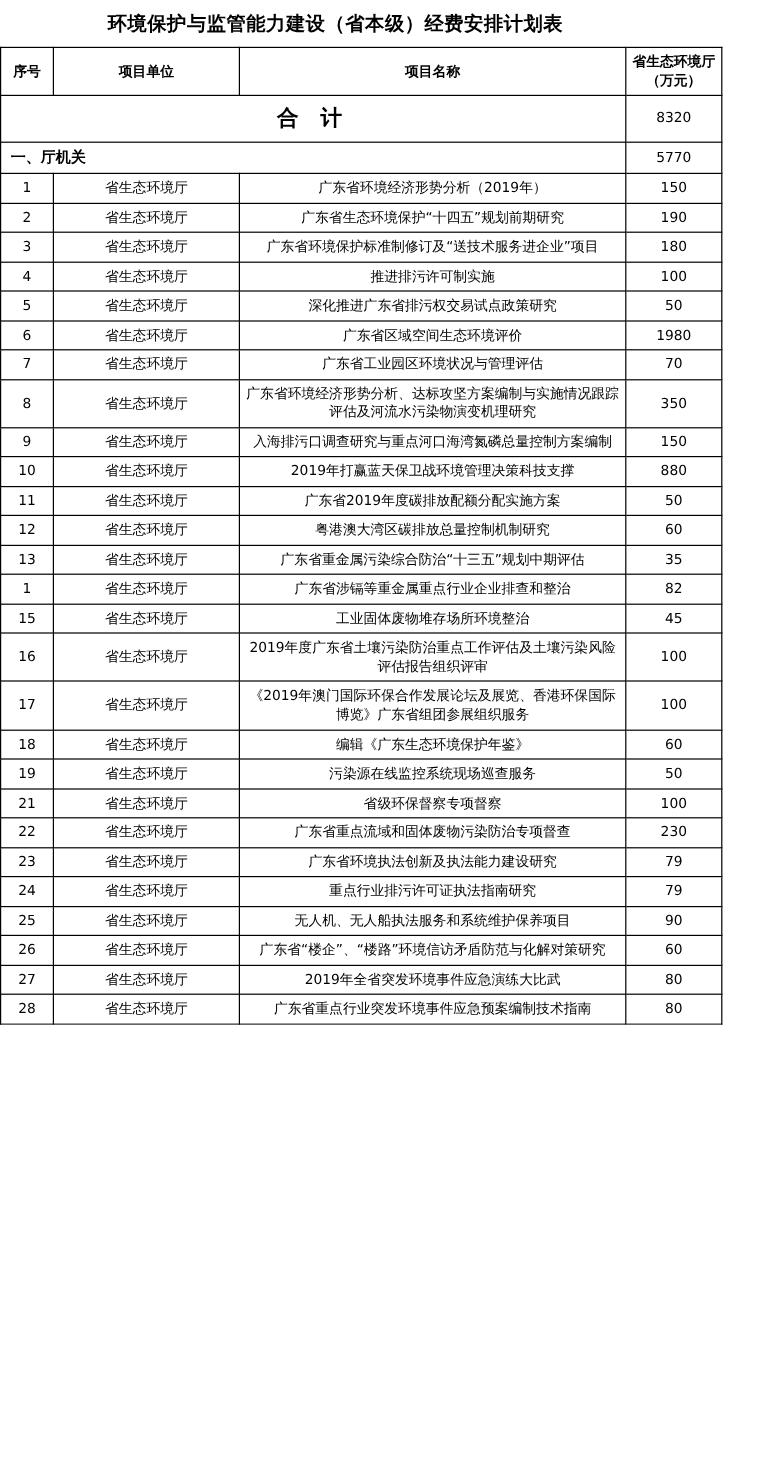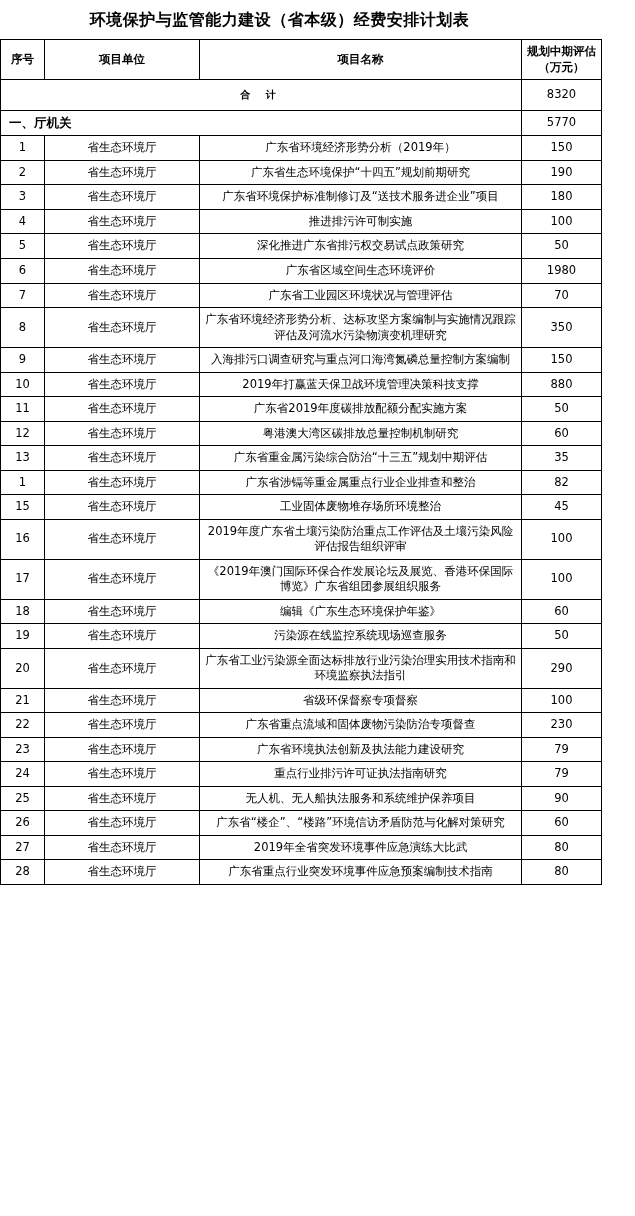--- a/index.html
+++ b/index.html
@@ -45,21 +45,21 @@
     font-size: 12.5px;
     padding: 8px 3px;
   }
   col.c-seq { width: 44px; }
   col.c-unit { width: 155px; }
   col.c-name { width: 322px; }
   col.c-amt { width: 80px; }
 
   tr.total-row td {
     font-weight: bold;
-    font-size: 10px;
+    font-size: 18px;
     letter-spacing: 6px;
     padding: 7px 3px;
   }
   tr.total-row td.amt {
     letter-spacing: 0;
     font-weight: normal;
     font-size: 11.5px;
   }
   tr.section-row td.section-label {
     text-align: left;
@@ -91,21 +91,21 @@
       <col class="c-seq">
       <col class="c-unit">
       <col class="c-name">
       <col class="c-amt">
     </colgroup>
     <thead>
       <tr>
         <th>序号</th>
         <th>项目单位</th>
         <th>项目名称</th>
-        <th>规划中期评估（万元）</th>
+        <th>省生态环境厅（万元）</th>
       </tr>
     </thead>
     <tbody>
       <tr class="total-row">
         <td colspan="3">合  计</td>
         <td class="amt">8320</td>
       </tr>
       <tr class="section-row">
         <td colspan="3" class="section-label">一、厅机关</td>
         <td class="amt">5770</td>
@@ -218,26 +218,20 @@
           <td class="name">编辑《广东生态环境保护年鉴》</td>
           <td class="amt">60</td>
         </tr>
         <tr>
           <td>19</td>
           <td>省生态环境厅</td>
           <td class="name">污染源在线监控系统现场巡查服务</td>
           <td class="amt">50</td>
         </tr>
         <tr>
-          <td>20</td>
-          <td>省生态环境厅</td>
-          <td class="name">广东省工业污染源全面达标排放行业污染治理实用技术指南和环境监察执法指引</td>
-          <td class="amt">290</td>
-        </tr>
-        <tr>
           <td>21</td>
           <td>省生态环境厅</td>
           <td class="name">省级环保督察专项督察</td>
           <td class="amt">100</td>
         </tr>
         <tr>
           <td>22</td>
           <td>省生态环境厅</td>
           <td class="name">广东省重点流域和固体废物污染防治专项督查</td>
           <td class="amt">230</td>

